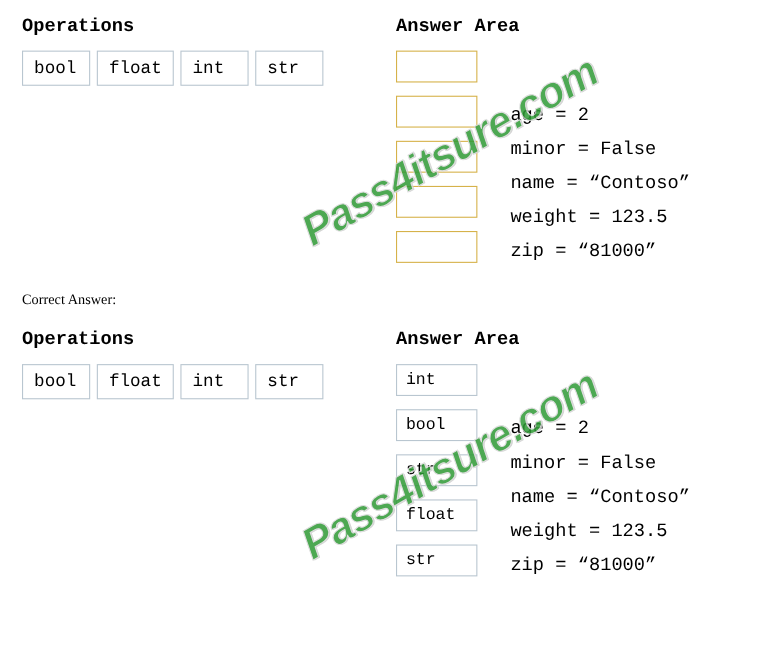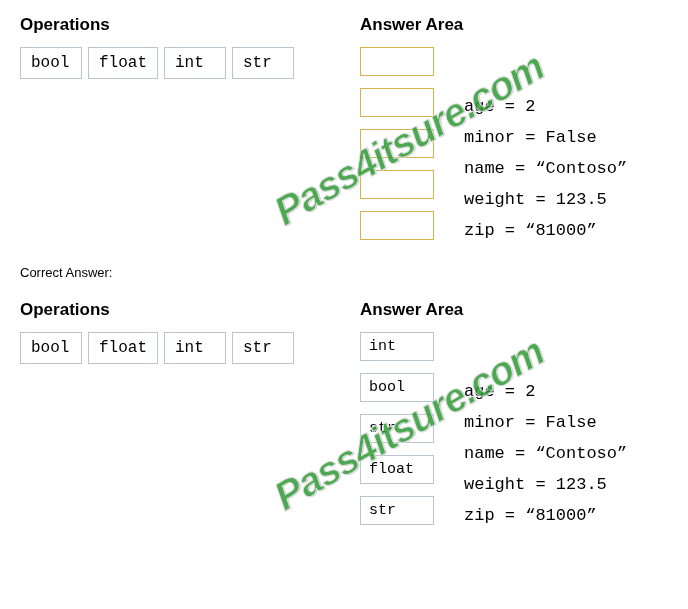--- a/index.html
+++ b/index.html
@@ -25,21 +25,21 @@
     width: 340px;
     flex-shrink: 0;
   }
   .col-ans {
     flex: 1;
   }
   h3 {
     margin: 0 0 12px 0;
     font-size: 17px;
     font-weight: bold;
-    font-family: Liberation Sans, sans-serif;
+    font-family: Liberation Mono, monospace;
   }
   .ops-row {
     display: flex;
     gap: 6px;
   }
   .op-box {
     border: 1px solid #b9c6d0;
     padding: 6px 10px;
     font-family: "Courier New", monospace;
     font-size: 16px;
@@ -74,21 +74,21 @@
     flex-direction:column;
     gap:12px;
     padding-top: 4px;
   }
   .code-line {
     font-family: "Courier New", monospace;
     font-size: 17px;
     white-space: nowrap;
   }
   .correct-answer {
-    font-family: Liberation Sans, sans-serif;
+    font-family: Liberation Serif, serif;
     font-size: 13px;
     margin: 12px 0 20px 0;
   }
   
   .watermark {
     position: absolute;
     left: 60%;
     top: 55%;
     transform: translate(-50%,-50%) rotate(-30deg);
     font-family: Arial, sans-serif;

